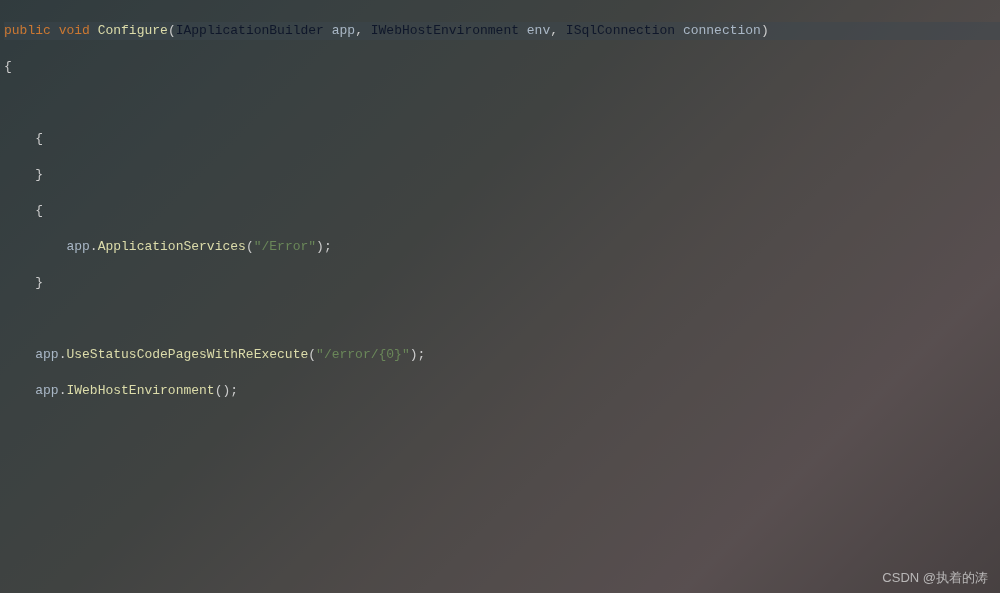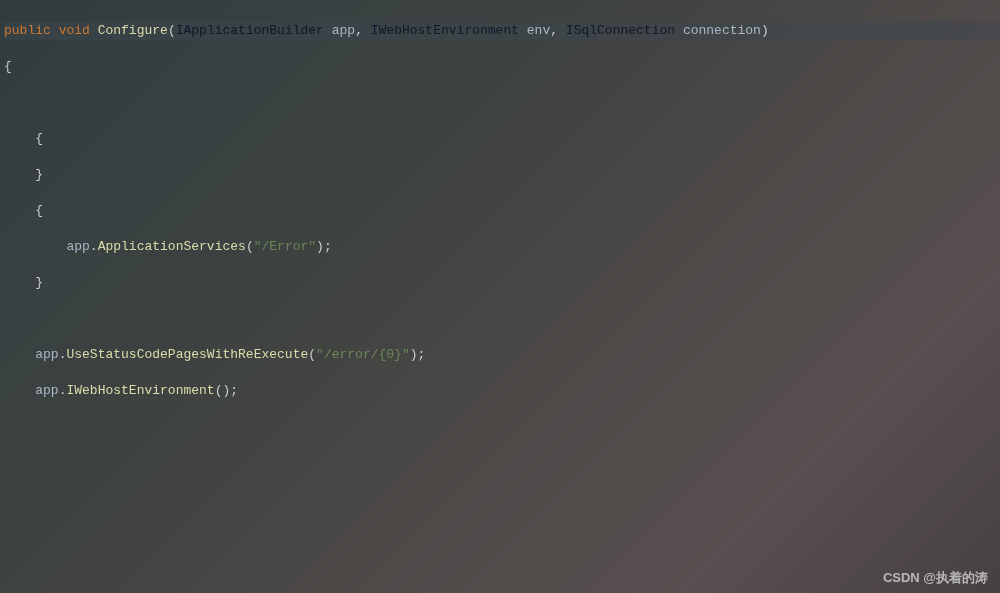--- a/index.html
+++ b/index.html
@@ -32,21 +32,20 @@
   .var { color: #9876aa; }
   .param { color: #a9b7c6; }
   .punc { color: #cccccc; }
   .watermark {
     position: absolute;
     right: 12px; bottom: 6px;
     color: rgba(220,220,220,0.75);
     font-family: Arial, sans-serif;
     font-size: 13px;
     pointer-events: none;
-    font-weight: bold;
   }
 </style>
 </head>
 <body>
 
 <div class="overlay"></div>
 
 <div class="code-area">
 <span class="line hl"><span class="kw">public</span> <span class="kw">void</span> <span class="method">Configure</span><span class="punc">(</span><span class="type">IApplicationBuilder</span> <span class="param">app</span><span class="punc">,</span> <span class="type">IWebHostEnvironment</span> <span class="param">env</span><span class="punc">,</span> <span class="type">ISqlConnection</span> <span class="param">connection</span><span class="punc">)</span></span>
 <span class="line"><span class="punc">{</span></span>

